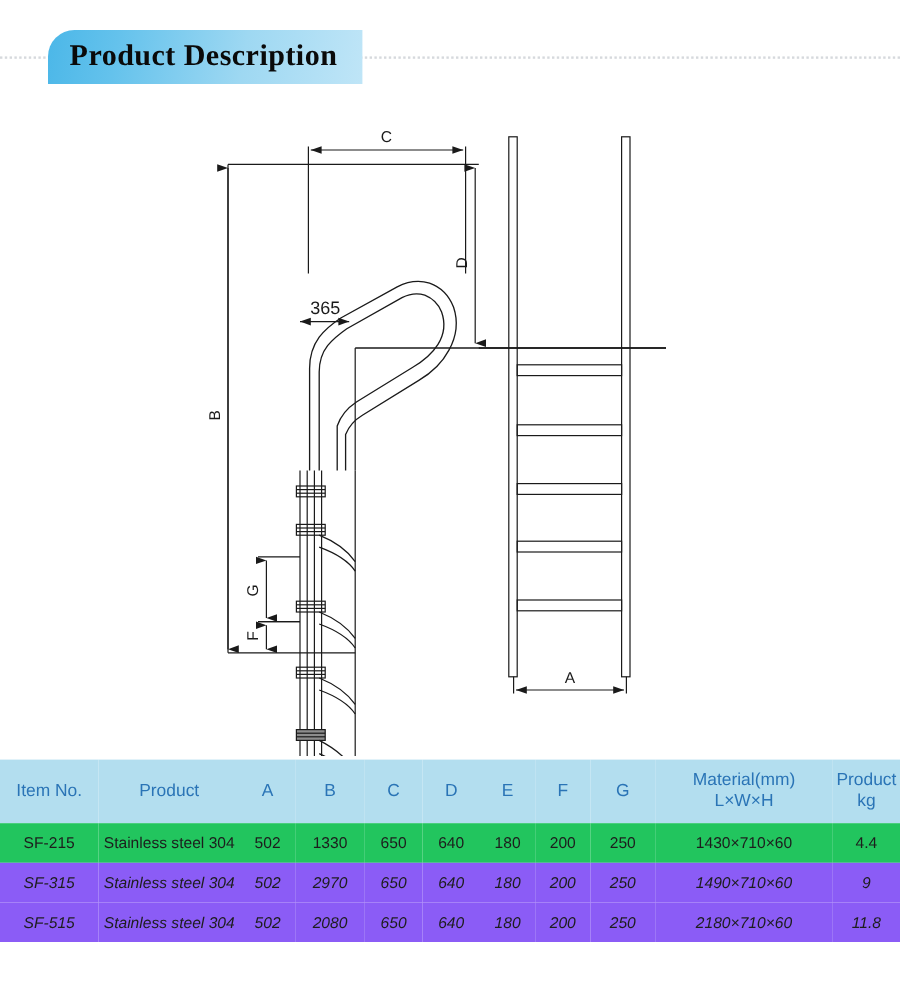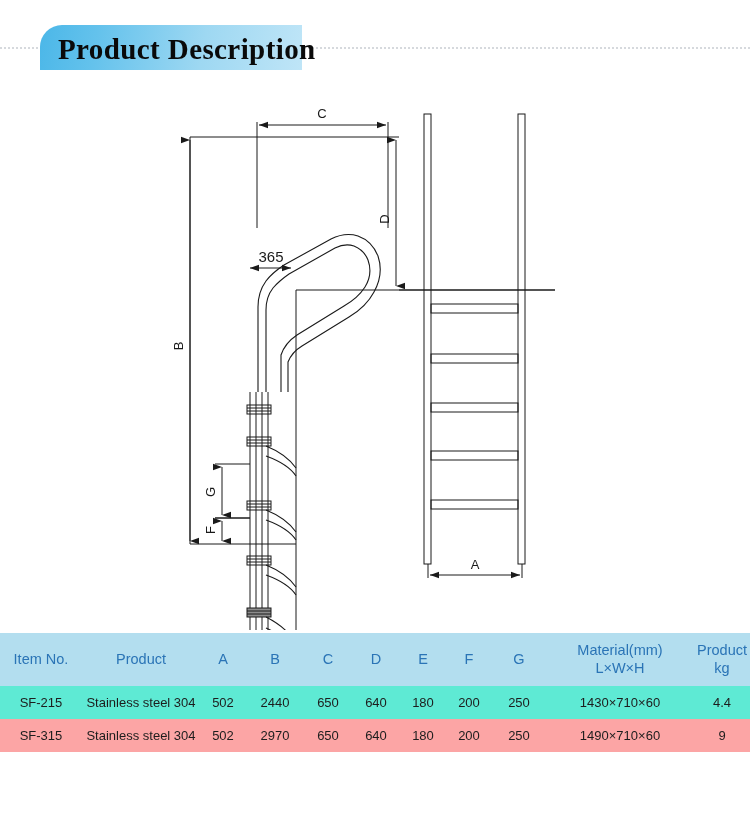--- a/index.html
+++ b/index.html
@@ -33,21 +33,21 @@
     width: 262px; height: 45px;
     border-top-left-radius: 22px;
     background: linear-gradient(100deg, #4bb7e8 0%, #64c2ec 22%, #9ed8f2 62%, #bfe5f7 100%);
   }
   #header-title {
     position: absolute;
     left: 58px; top: 33px;
     width: 250px;
     font-family: "Liberation Serif", serif;
     font-weight: bold;
-    font-size: 29px;
+    font-size: 25px;
     letter-spacing: 0.4px;
     color: #0a0a0a;
     white-space: nowrap;
   }
 
   
   #drawing-area {
     position: absolute;
     left: 0; top: 96px;
     width: 750px; height: 534px;
@@ -77,22 +77,22 @@
     border: none;
   }
   #spec-table td {
     color: #1d1d1d;
     font-size: 13px;
     text-align: center;
     padding: 9px 0 9px 0;
     border: none;
     white-space: nowrap;
   }
-  #spec-table tr.row-odd td { background: #5eead4; }
-  #spec-table tr.row-even td { background: #fca5a5; }
+  #spec-table tr.row-odd td { background: #22c55e; }
+  #spec-table tr.row-even td { background: #8b5cf6; font-style: italic; }
 
   .c-item   { width: 82px; }
   .c-mat    { width: 118px; }
   .c-a      { width: 46px; }
   .c-b      { width: 58px; }
   .c-c      { width: 48px; }
   .c-d      { width: 48px; }
   .c-e      { width: 46px; }
   .c-f      { width: 46px; }
   .c-g      { width: 54px; }
@@ -303,21 +303,21 @@
           <span>Product</span><br>
           <span>kg</span>
         </th>
       </tr>
     </thead>
     <tbody>
       <tr class="row-odd">
         <td>SF-215</td>
         <td>Stainless steel 304</td>
         <td>502</td>
-        <td>2440</td>
+        <td>1330</td>
         <td>650</td>
         <td>640</td>
         <td>180</td>
         <td>200</td>
         <td>250</td>
         <td>1430×710×60</td>
         <td>4.4</td>
       </tr>
       <tr class="row-even">
         <td>SF-315</td>
@@ -325,15 +325,28 @@
         <td>502</td>
         <td>2970</td>
         <td>650</td>
         <td>640</td>
         <td>180</td>
         <td>200</td>
         <td>250</td>
         <td>1490×710×60</td>
         <td>9</td>
       </tr>
+      <tr class="row-even">
+        <td>SF-515</td>
+        <td>Stainless steel 304</td>
+        <td>502</td>
+        <td>2080</td>
+        <td>650</td>
+        <td>640</td>
+        <td>180</td>
+        <td>200</td>
+        <td>250</td>
+        <td>2180×710×60</td>
+        <td>11.8</td>
+      </tr>
     </tbody>
   </table>
 </div>
 
 </body></html>

